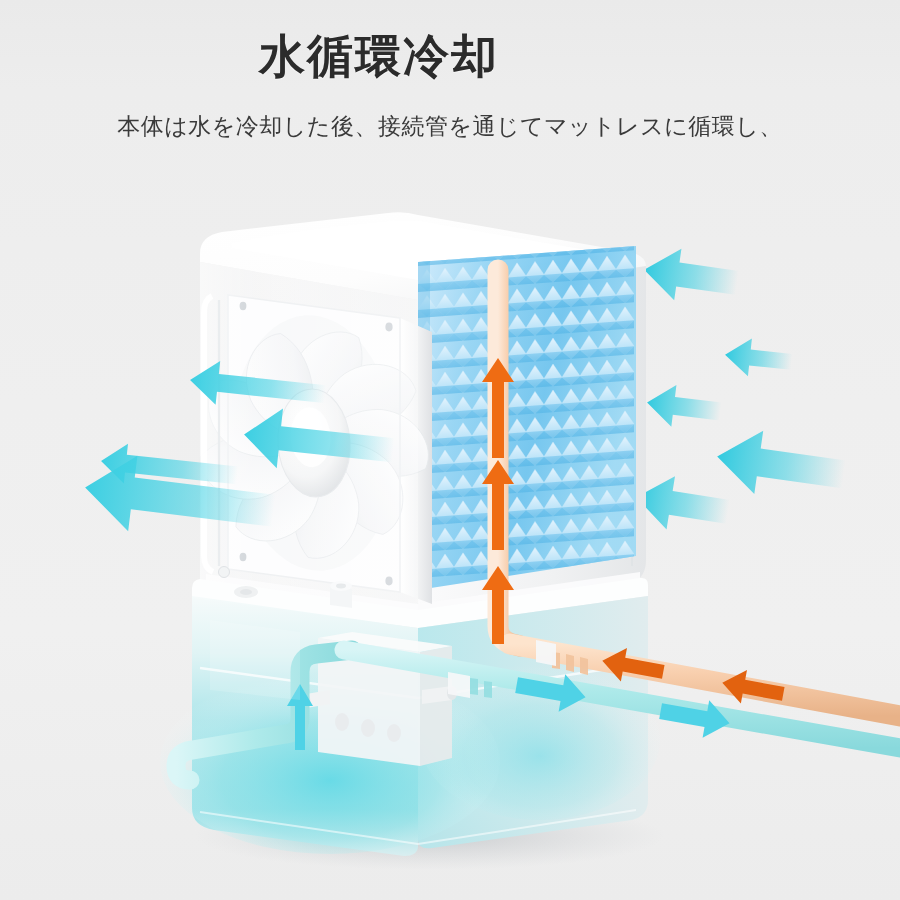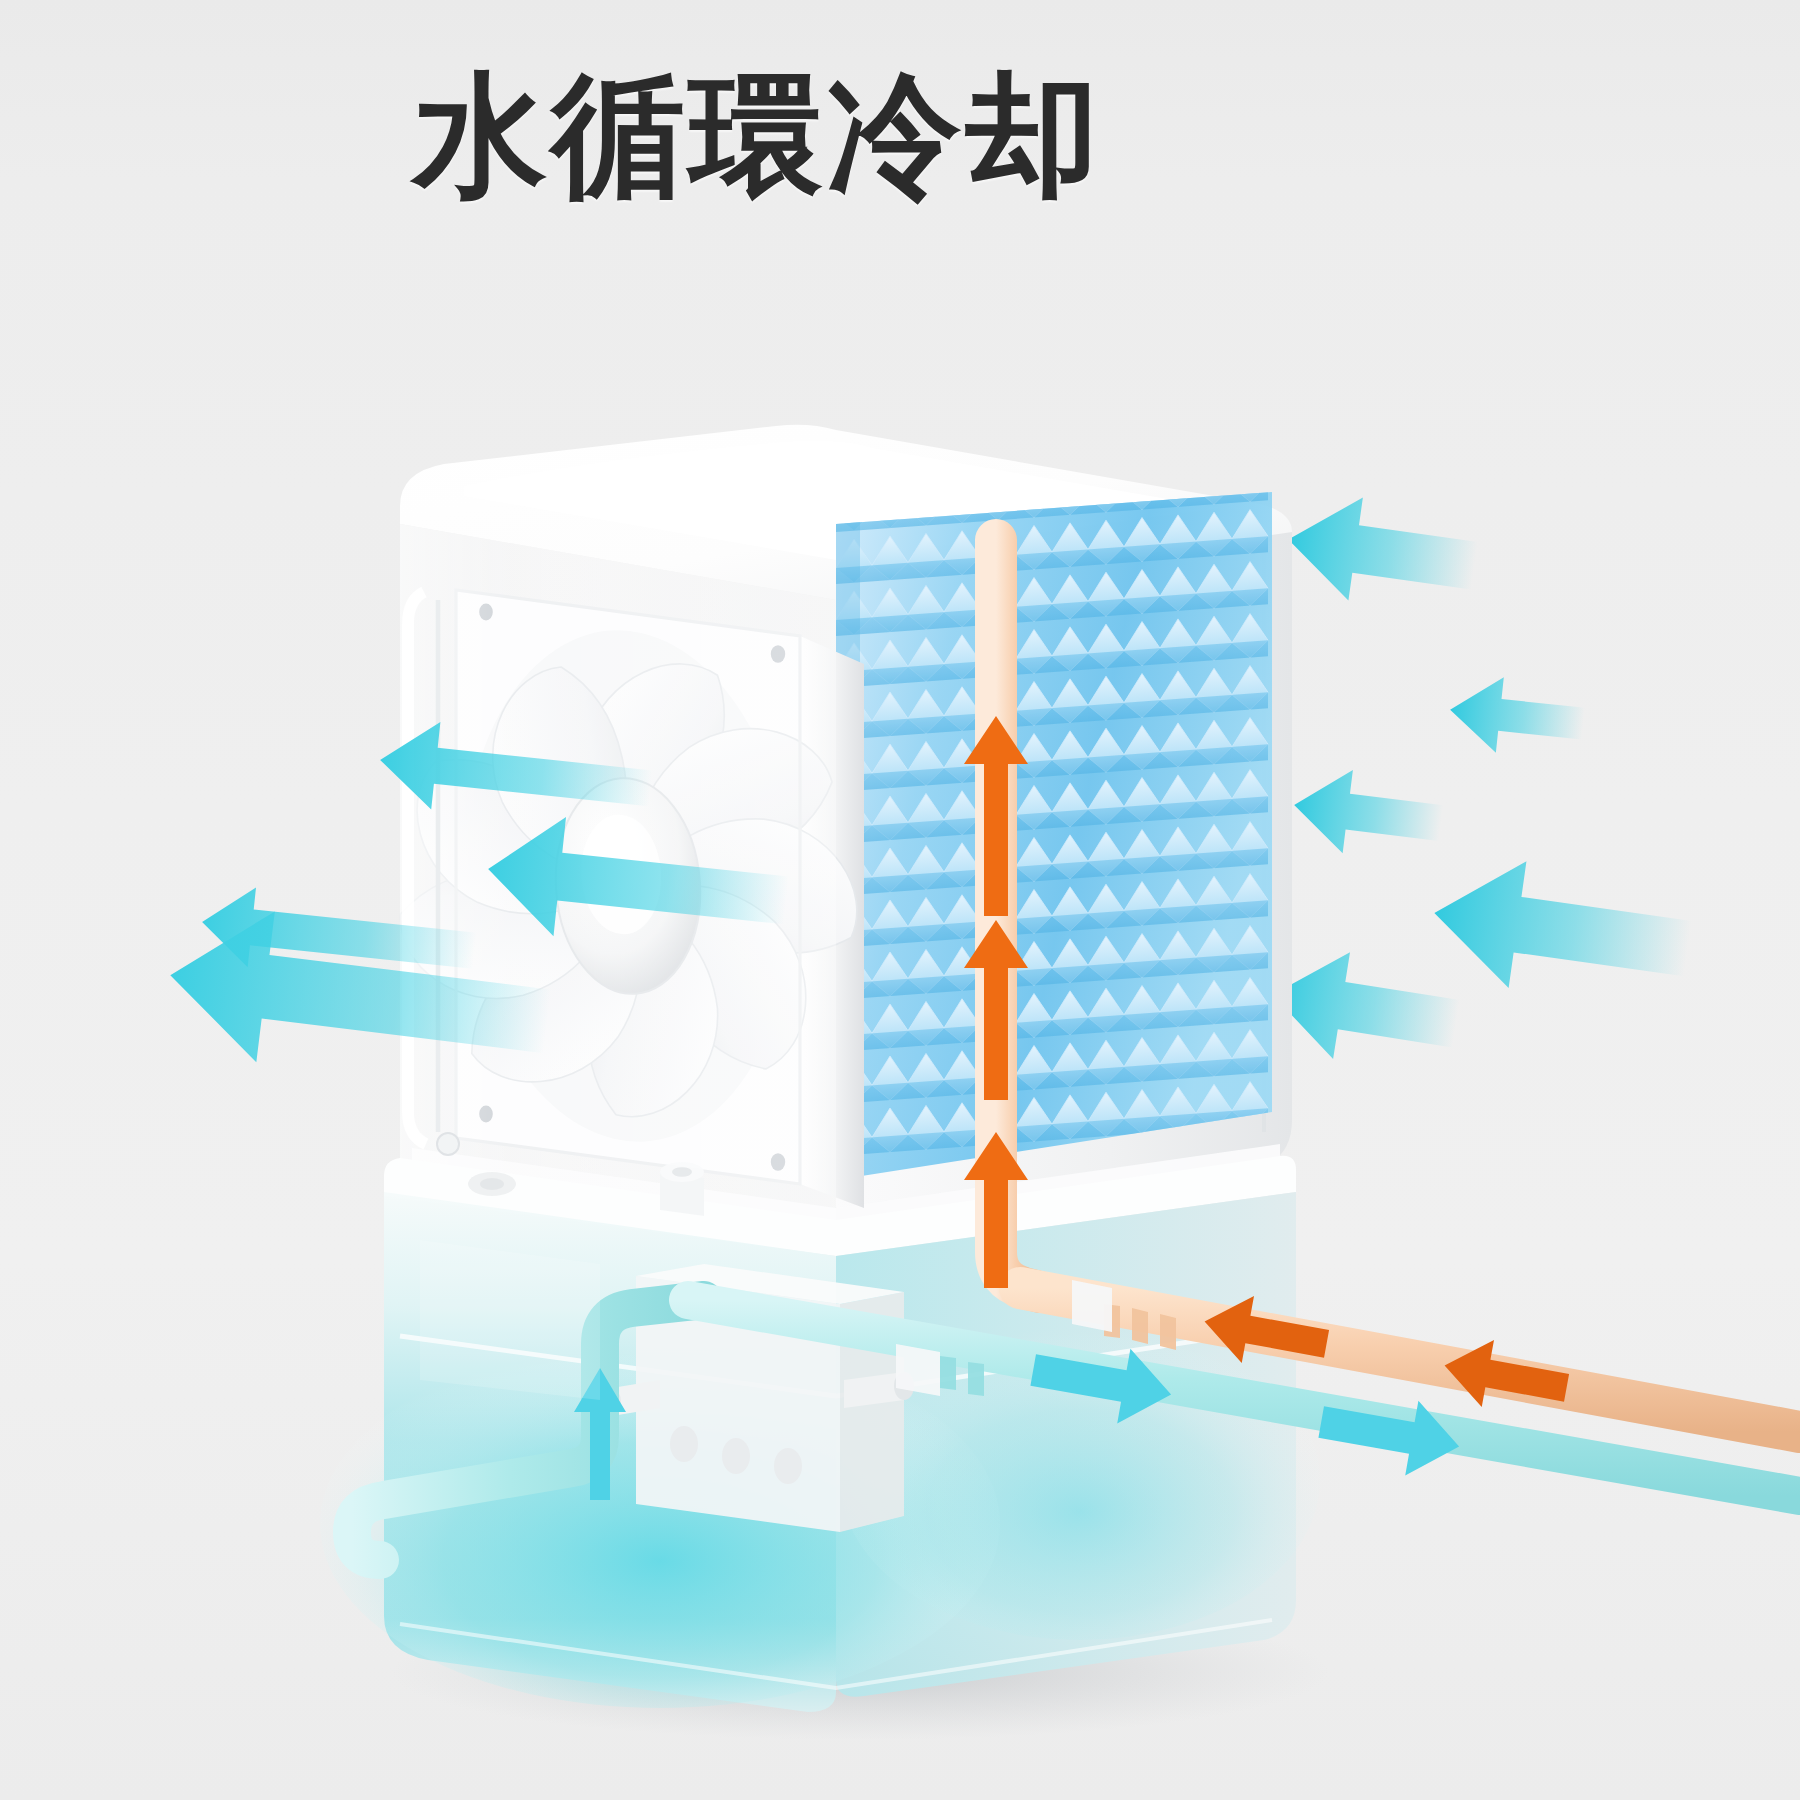--- a/index.html
+++ b/index.html
@@ -11,21 +11,21 @@
     position:relative; width:900px; height:900px;
     background:
       linear-gradient(180deg,#eaeaea 0%,#ededed 10%,#efefef 45%,#f0f0f0 70%,#ececec 100%);
     overflow:hidden;
   }
 
   
   #title{
     position:absolute; left:0; top:30px; width:758px;
     text-align:center;
-    font-size:67px; font-weight:bold; letter-spacing:2px;
+    font-size:46px; font-weight:bold; letter-spacing:2px;
     color:#2b2b2b; line-height:1.15;
     text-shadow:0 1px 1px rgba(255,255,255,.6);
   }
   #subtitle{
     position:absolute; left:0; top:108px; width:900px;
     text-align:center; color:#3a3a3a;
     font-size:23px; line-height:36px; letter-spacing:.5px;
   }
   #subtitle .l{ display:block; }
 
@@ -36,20 +36,21 @@
   
 </style>
 </head>
 <body>
 
 <div id="page">
 
   <div id="title">水循環冷却</div>
 
   <div id="subtitle">
+    <span class="l">本体は水を冷却した後、接続管を通じてマットレスに循環し、</span>
   </div>
 
   <div id="scene">
     <svg width="900" height="900" viewBox="0 0 900 900" xmlns="http://www.w3.org/2000/svg">
       <defs>
 
         <linearGradient id="gTop" x1="0" y1="0" x2="1" y2="1">
           <stop offset="0%" stop-color="#ffffff"></stop>
           <stop offset="55%" stop-color="#fdfdfd"></stop>
           <stop offset="100%" stop-color="#f1f2f3"></stop>

